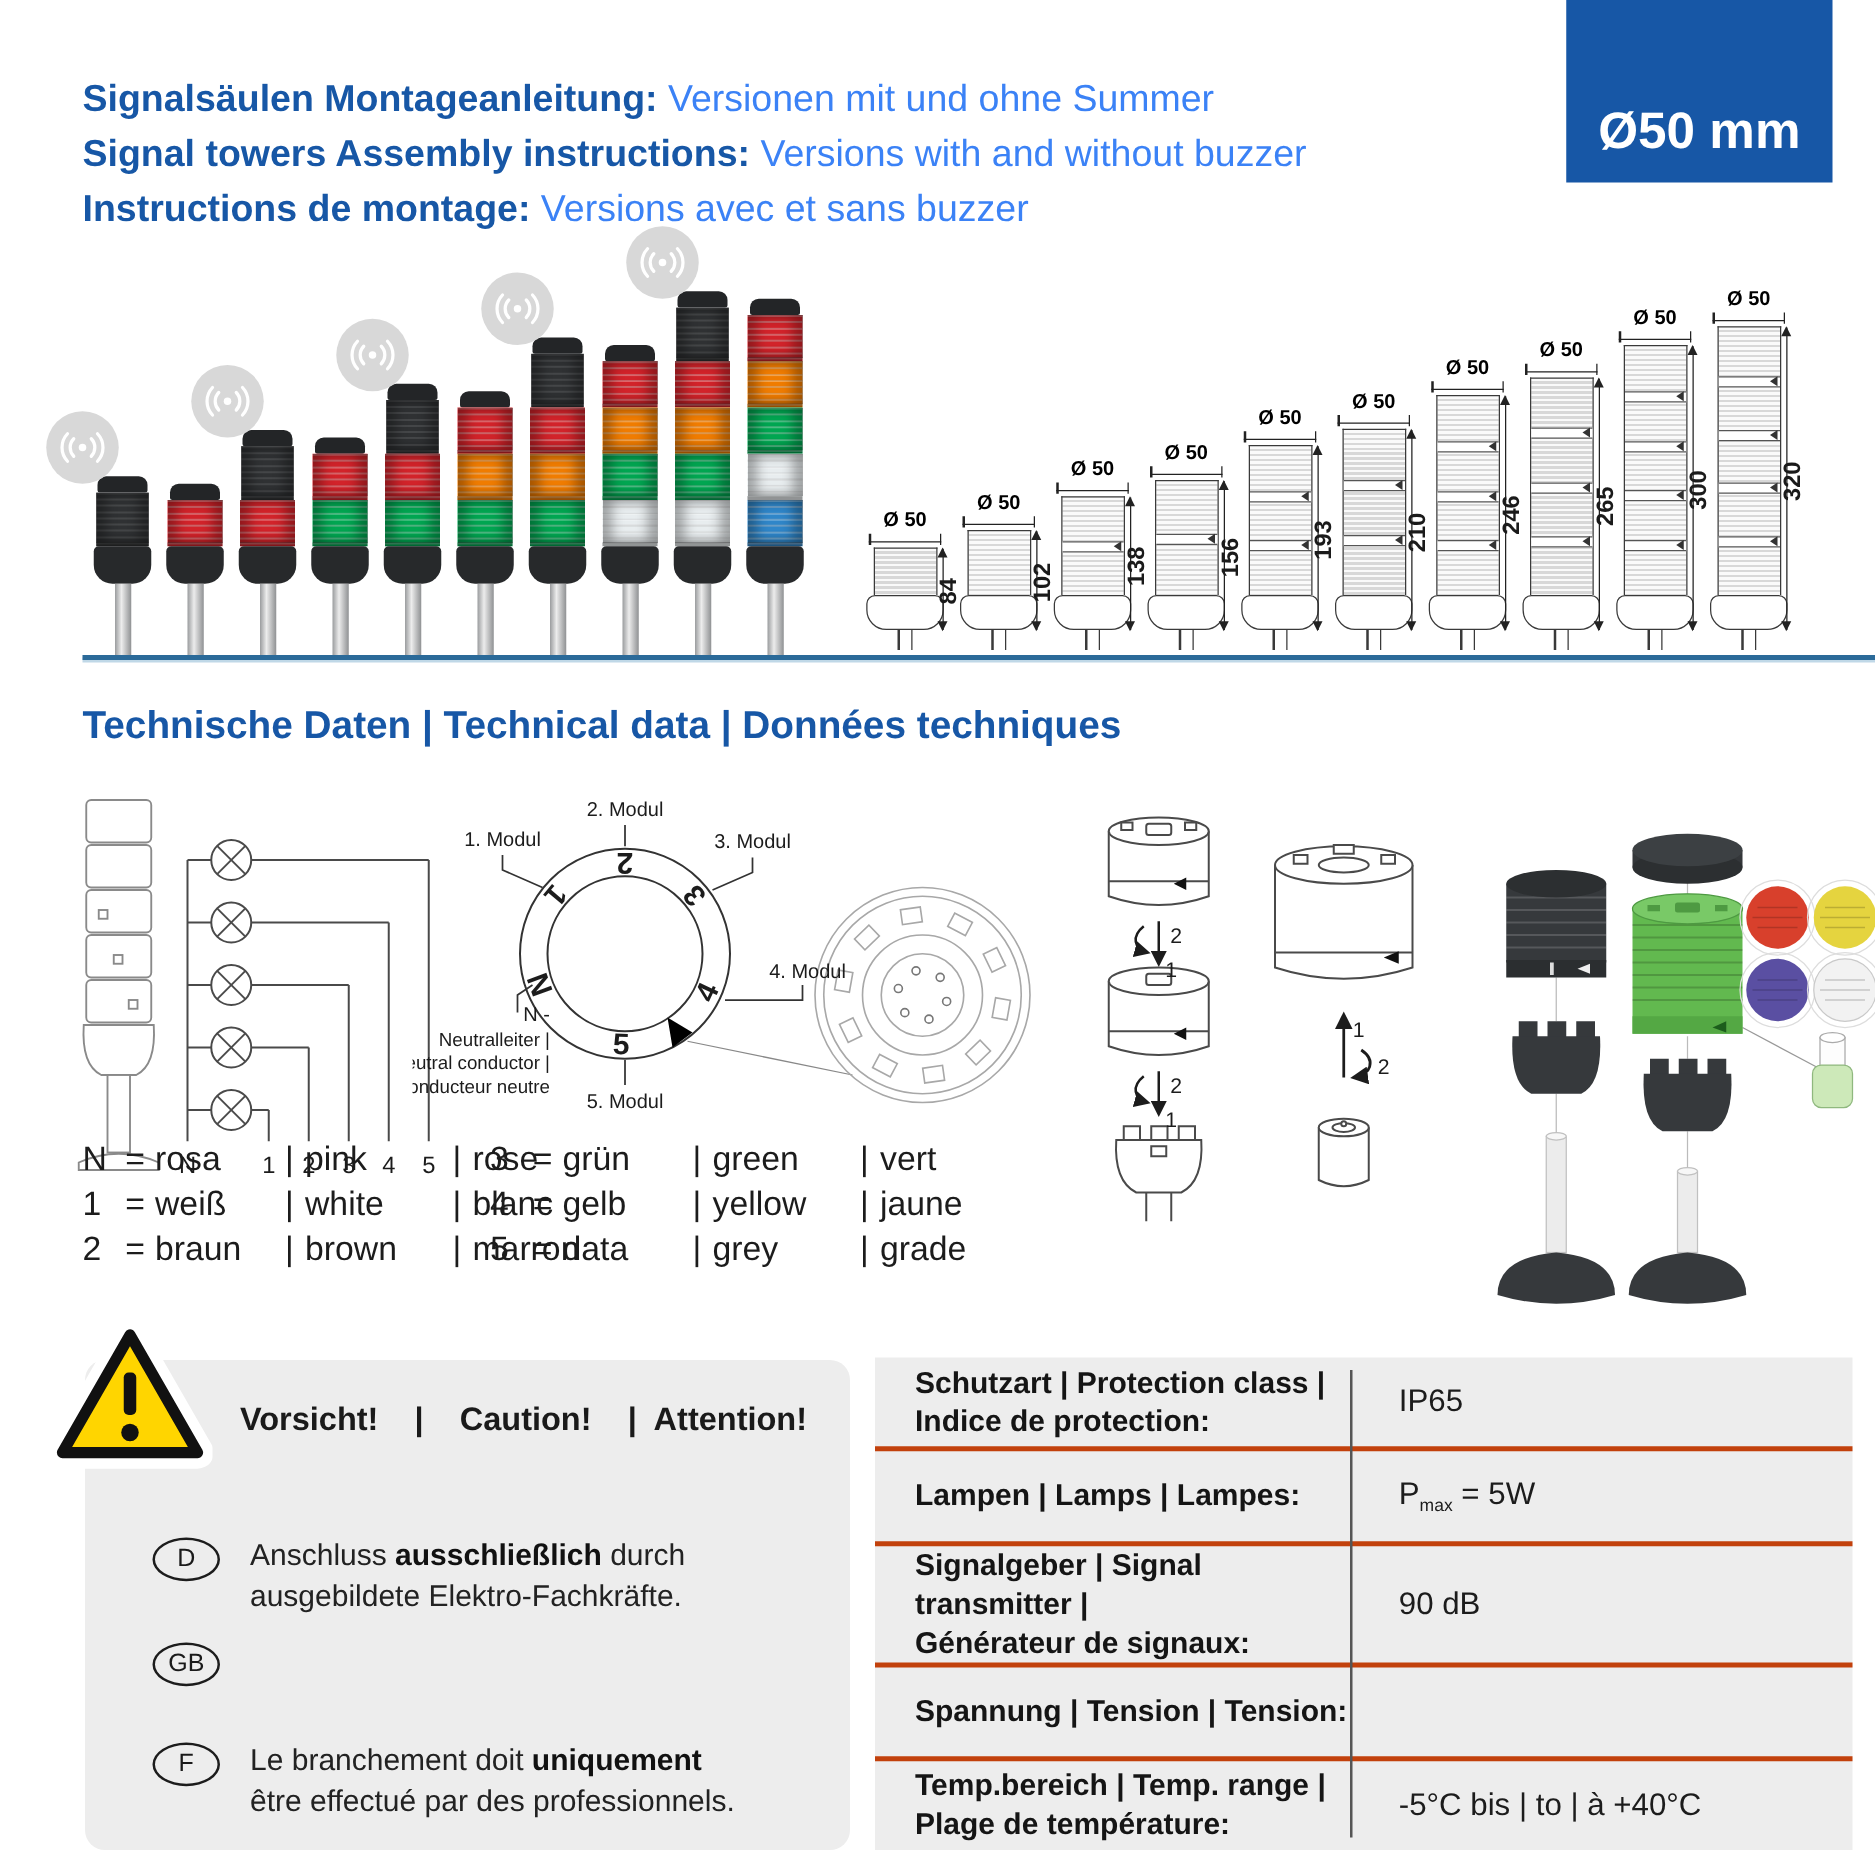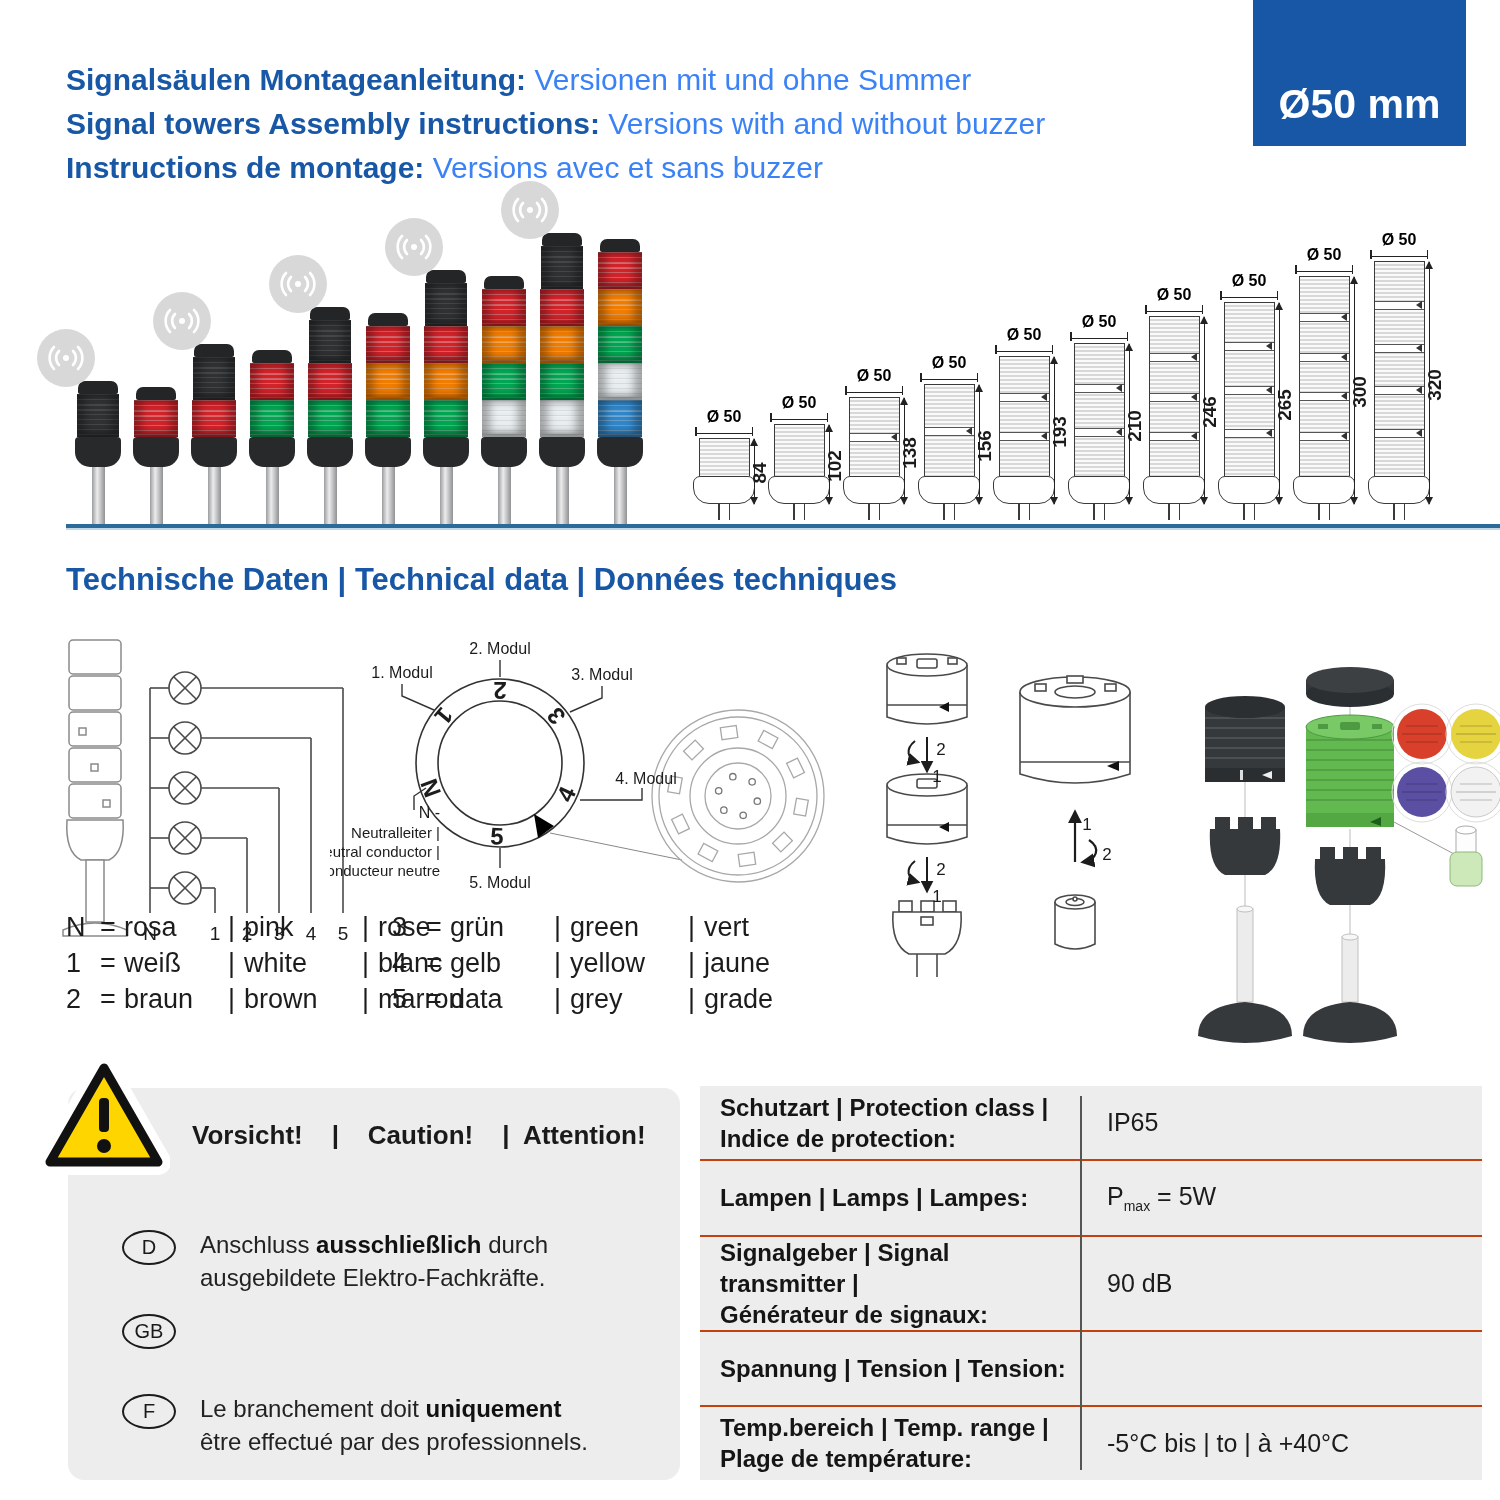--- a/index.html
+++ b/index.html
@@ -76,22 +76,22 @@
   .warn-item{position:absolute;left:122px;display:flex;gap:24px;}
   .warn-badge{flex:0 0 auto;width:50px;height:31px;border:2px solid #1c1c1c;border-radius:50%;
               display:flex;align-items:center;justify-content:center;font-size:20px;margin-top:2px;}
   .warn-text{font-size:24px;line-height:33px;white-space:pre-line;color:#222;}
   .warn-text b{font-weight:700;color:#111;}
   
   .spec-table{position:absolute;left:700px;top:1086px;width:782px;height:394px;background:#ededed;
               display:flex;flex-direction:column;}
   .spec-vline{position:absolute;left:380px;top:10px;bottom:10px;width:1.5px;background:#555;}
   .srow{flex:1;display:flex;align-items:center;}
-  .srow + .srow{border-top:2px solid #c2410c;}
-  .slabel{width:355px;padding-left:20px;font-size:24px;font-weight:700;line-height:31px;
+  .srow + .srow{border-top:4px solid #c2410c;}
+  .slabel{width:355px;padding-left:32px;font-size:24px;font-weight:700;line-height:31px;
           white-space:pre-line;color:#151515;}
   .svalue{padding-left:32px;font-size:25px;color:#1c1c1c;}
   .svalue sub{font-size:14px;}
 </style>
 </head>
 <body>
 
 <div class="page">
 
   <div class="header">

